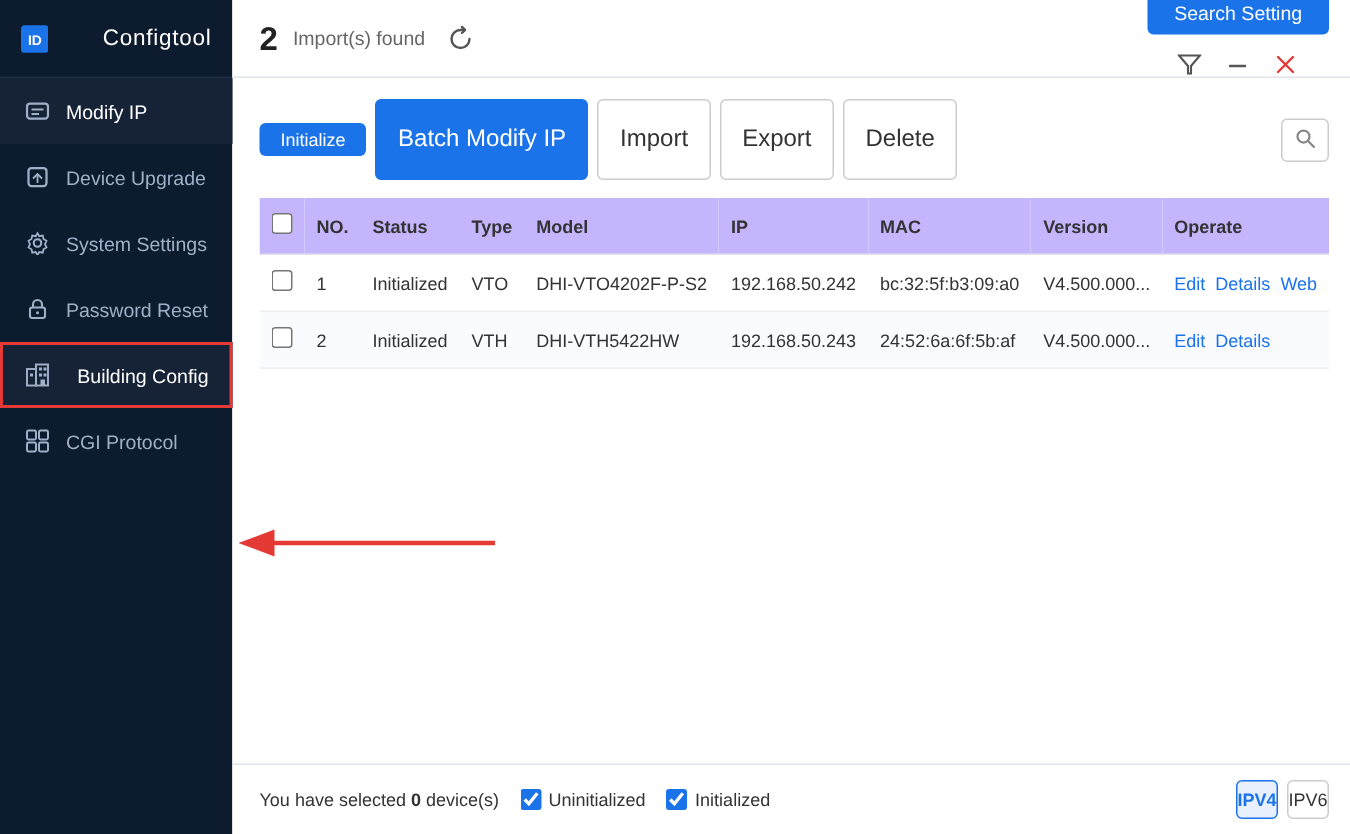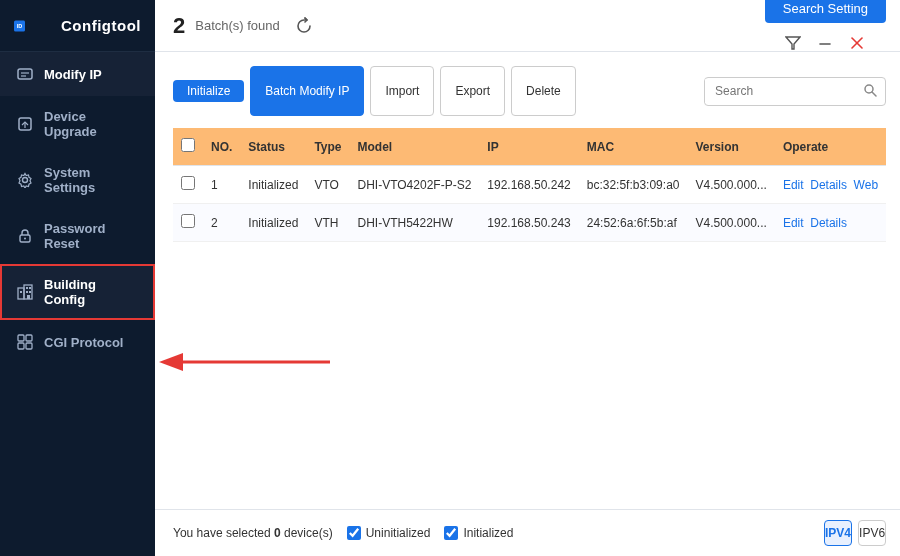--- a/index.html
+++ b/index.html
@@ -31,33 +31,32 @@
       gap: 28px;
     }
     .logo-icon {
       width: 28px;
       height: 28px;
       margin-right: 8px;
     }
     .logo-text {
       color: #ffffff;
       font-size: 15px;
-      font-weight: 700;
+      font-weight: 400;
       letter-spacing: 0.5px;
     }
     .sidebar-item {
       display: flex;
       align-items: center;
       padding: 11px 14px;
       color: #a0b0c8;
       cursor: pointer;
       font-size: 13px;
       position: relative;
       border: 2px solid transparent;
-      font-weight: bold;
     }
     .sidebar-item.active {
       background: #162236;
       color: #fff;
     }
     .sidebar-item.highlighted {
       background: #162236;
       color: #fff;
       border: 2px solid #e53935;
       justify-content: space-between;
@@ -176,21 +175,21 @@
       font-size: 12px;
       cursor: pointer;
       font-weight: 500;
     }
     .btn-secondary {
       background: #fff;
       color: #333;
       border: 1px solid #ccc;
       border-radius: 4px;
       padding: 17px 14px;
-      font-size: 12px;
+      font-size: 16px;
       cursor: pointer;
     }
     .search-box {
       margin-left: auto;
       display: flex;
       align-items: center;
       border: 1px solid #ccc;
       border-radius: 4px;
       overflow: hidden;
       background: #fff;
@@ -215,21 +214,21 @@
     
     .table-wrap {
       flex: 1;
       overflow: auto;
     }
     table {
       width: 100%;
       border-collapse: collapse;
     }
     thead tr {
-      background: #fdba74;
+      background: #c4b5fd;
       border-bottom: 1px solid #e0e4ea;
     }
     thead th {
       padding: 10px 8px;
       text-align: left;
       font-weight: 600;
       font-size: 12px;
       color: #333;
       white-space: nowrap;
     }
@@ -406,21 +405,21 @@
       </span>
       <span class="sidebar-item-label">CGI Protocol</span>
     </div>
   </div>
 
   <div class="main">
 
     <div class="topbar">
       <div class="topbar-left">
         <span class="device-count">2</span>
-        <span class="device-label">Batch(s) found</span>
+        <span class="device-label">Import(s) found</span>
         <button class="refresh-btn" title="Refresh">
 
           <svg width="18" height="18" viewBox="0 0 18 18" fill="none">
             <path d="M15 9A6 6 0 1 1 9 3h3l-2-2" stroke="#555" stroke-width="1.6" stroke-linecap="round" stroke-linejoin="round" fill="none"></path>
             <polyline points="10,1 12,3 10,5" stroke="#555" stroke-width="1.6" stroke-linecap="round" stroke-linejoin="round" fill="none"></polyline>
           </svg>
         </button>
       </div>
       <div class="topbar-right">
         <button class="search-setting-btn">Search Setting</button>
@@ -451,21 +450,20 @@
     <div class="content">
 
       <div class="toolbar">
         <button class="btn-primary">Initialize</button>
         <button class="btn-secondary" style="background:#1a73e8;color:#fff;border-color:#1a73e8;">Batch Modify IP</button>
         <button class="btn-secondary">Import</button>
         <button class="btn-secondary">Export</button>
         <button class="btn-secondary">Delete</button>
 
         <div class="search-box">
-          <input class="search-input" type="text" placeholder="Search" style="">
           <button class="search-icon-btn">
             <svg width="14" height="14" viewBox="0 0 14 14" fill="none">
               <circle cx="6" cy="6" r="4" stroke="#888" stroke-width="1.5"></circle>
               <line x1="9" y1="9" x2="13" y2="13" stroke="#888" stroke-width="1.5" stroke-linecap="round"></line>
             </svg>
           </button>
         </div>
       </div>
 
       <div class="table-wrap">

